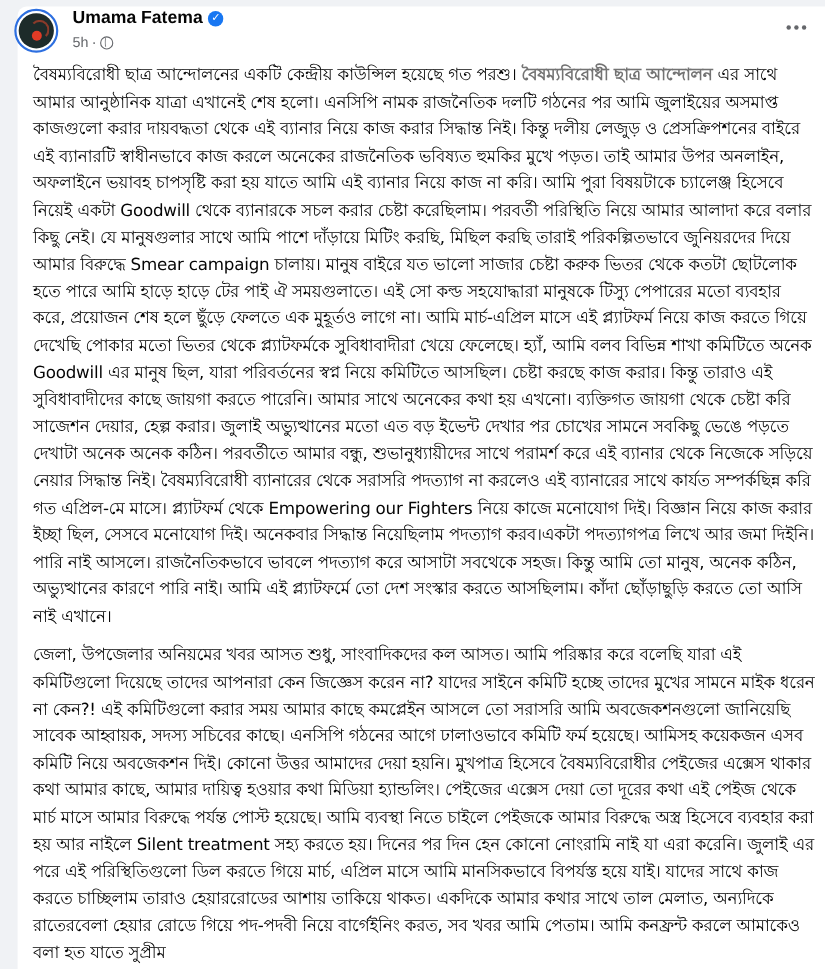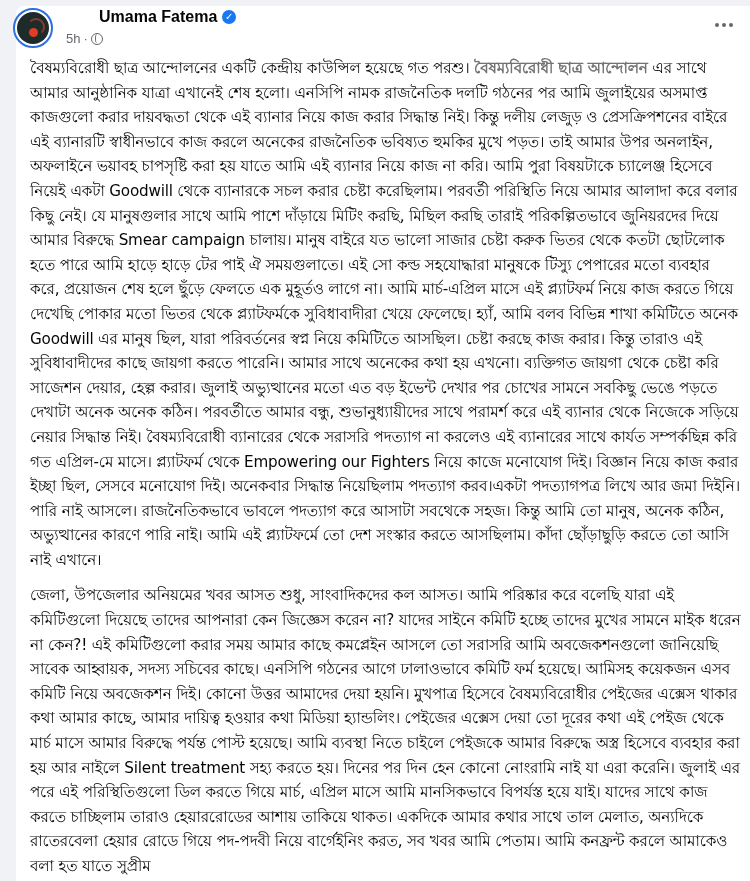--- a/index.html
+++ b/index.html
@@ -32,21 +32,21 @@
   }
   .avatar-inner .dot {
     position: absolute; left: 12px; top: 16px; width: 9px; height: 9px;
     border-radius: 50%; background: #e23b26;
   }
   .name-row {
     position: absolute; left: 66px; top: 8px; display: flex; align-items: center; gap: 5px;
   }
   .name {
     font-family: "Liberation Sans", sans-serif;
-    font-weight: bold; font-size: 16px; color: #050505; margin-left: 33px;
+    font-weight: bold; font-size: 16px; color: #050505;
   }
   .verified {
     width: 14px; height: 14px; border-radius: 50%; background: #1877f2;
     color: #fff; font-size: 10px; line-height: 14px; text-align: center; font-weight: bold;
   }
   .meta-row {
     position: absolute; left: 66px; top: 31px; display: flex; align-items: center; gap: 3px;
     font-family: "Liberation Sans", sans-serif; font-size: 13px; color: #65676b; justify-content: flex-end;
   }
   .globe {

